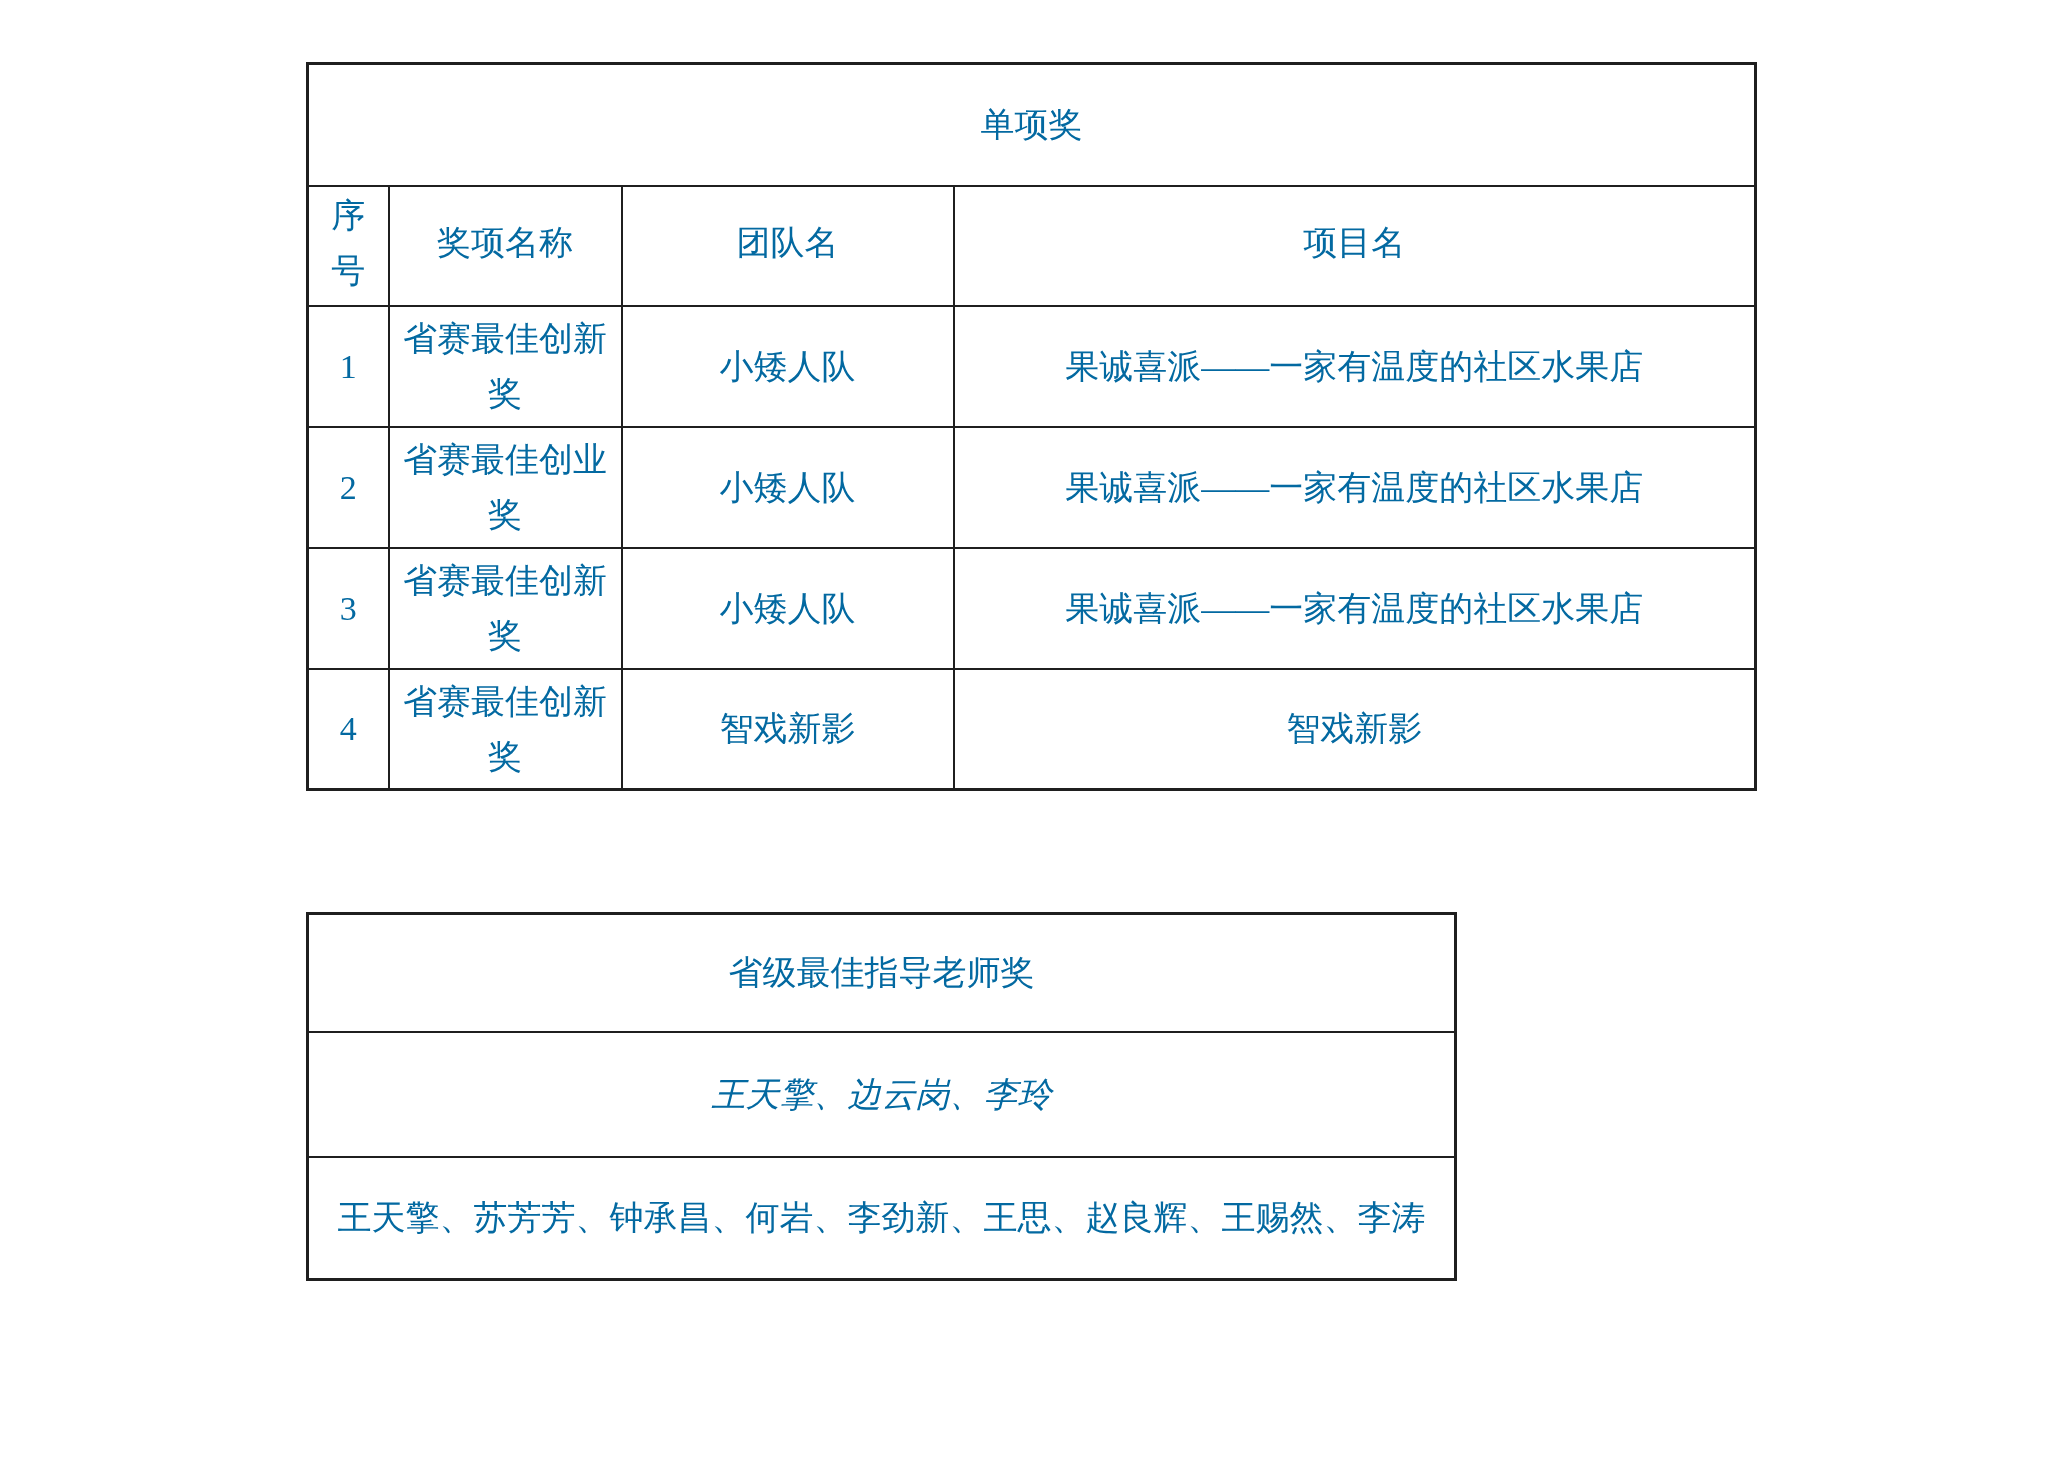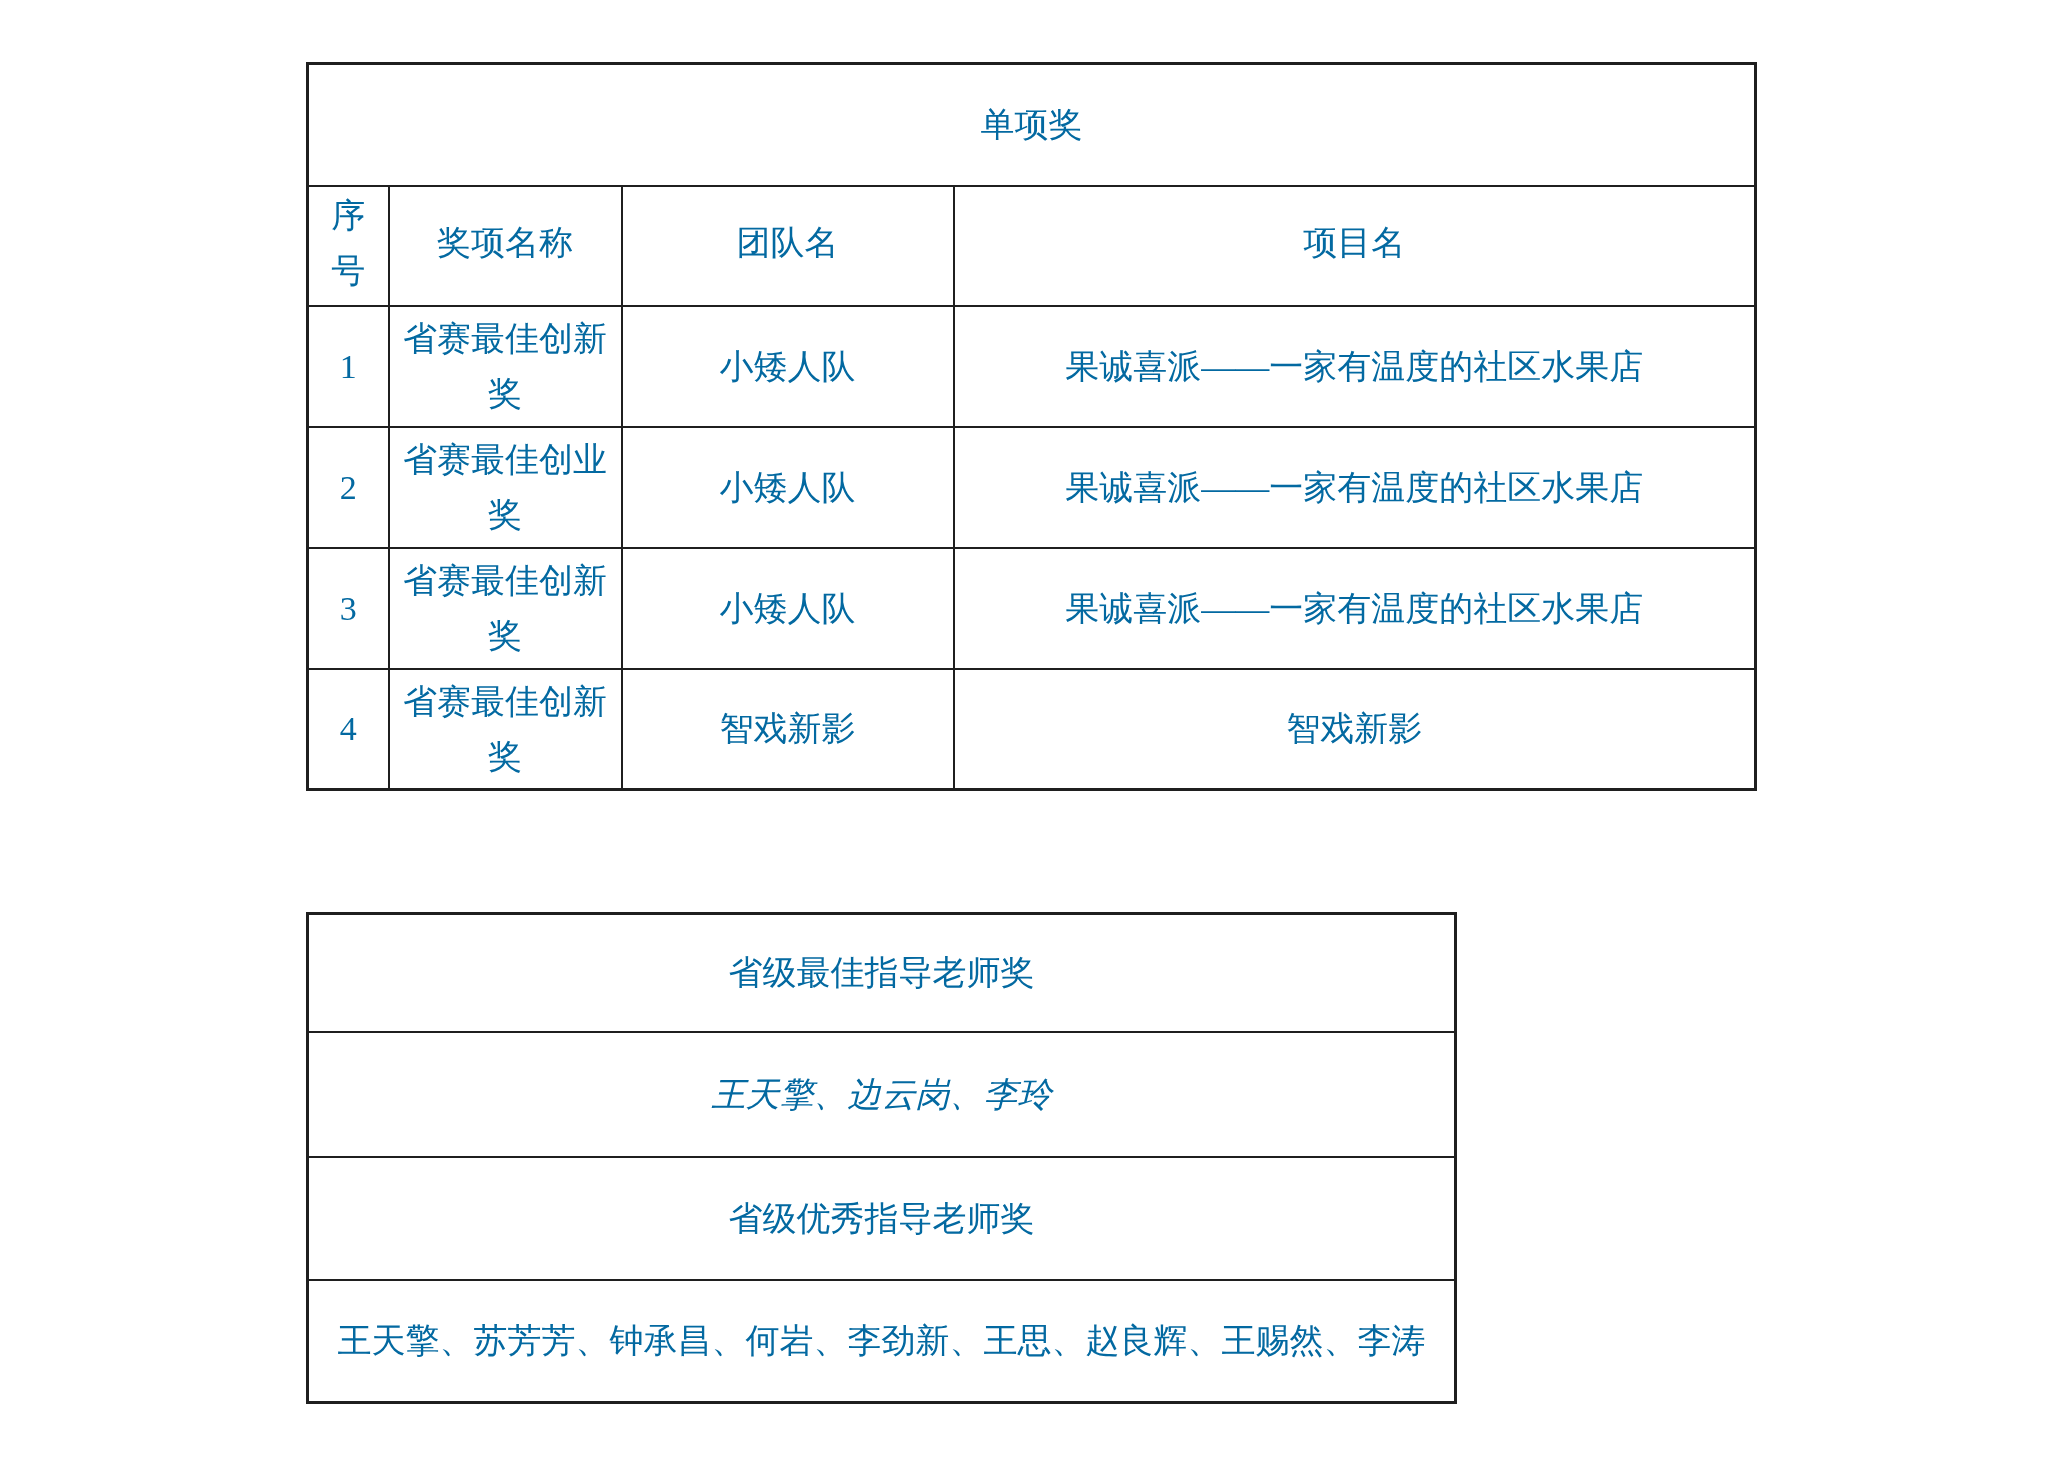--- a/index.html
+++ b/index.html
@@ -105,22 +105,19 @@
   </table>
 
   <table class="award-table" id="table-teachers">
     <tbody>
       <tr class="title-row-1 section-title">
         <td>省级最佳指导老师奖</td>
       </tr>
       <tr class="names-row-1">
         <td>王天擎、边云岗、李玲</td>
       </tr>
-      <tr class="title-row-2 section-title">
-        <td>省级优秀指导老师奖</td>
-      </tr>
       <tr class="names-row-2">
         <td>王天擎、苏芳芳、钟承昌、何岩、李劲新、王思、赵良辉、王赐然、李涛</td>
       </tr>
     </tbody>
   </table>
 
 </div>
 
 </body></html>

